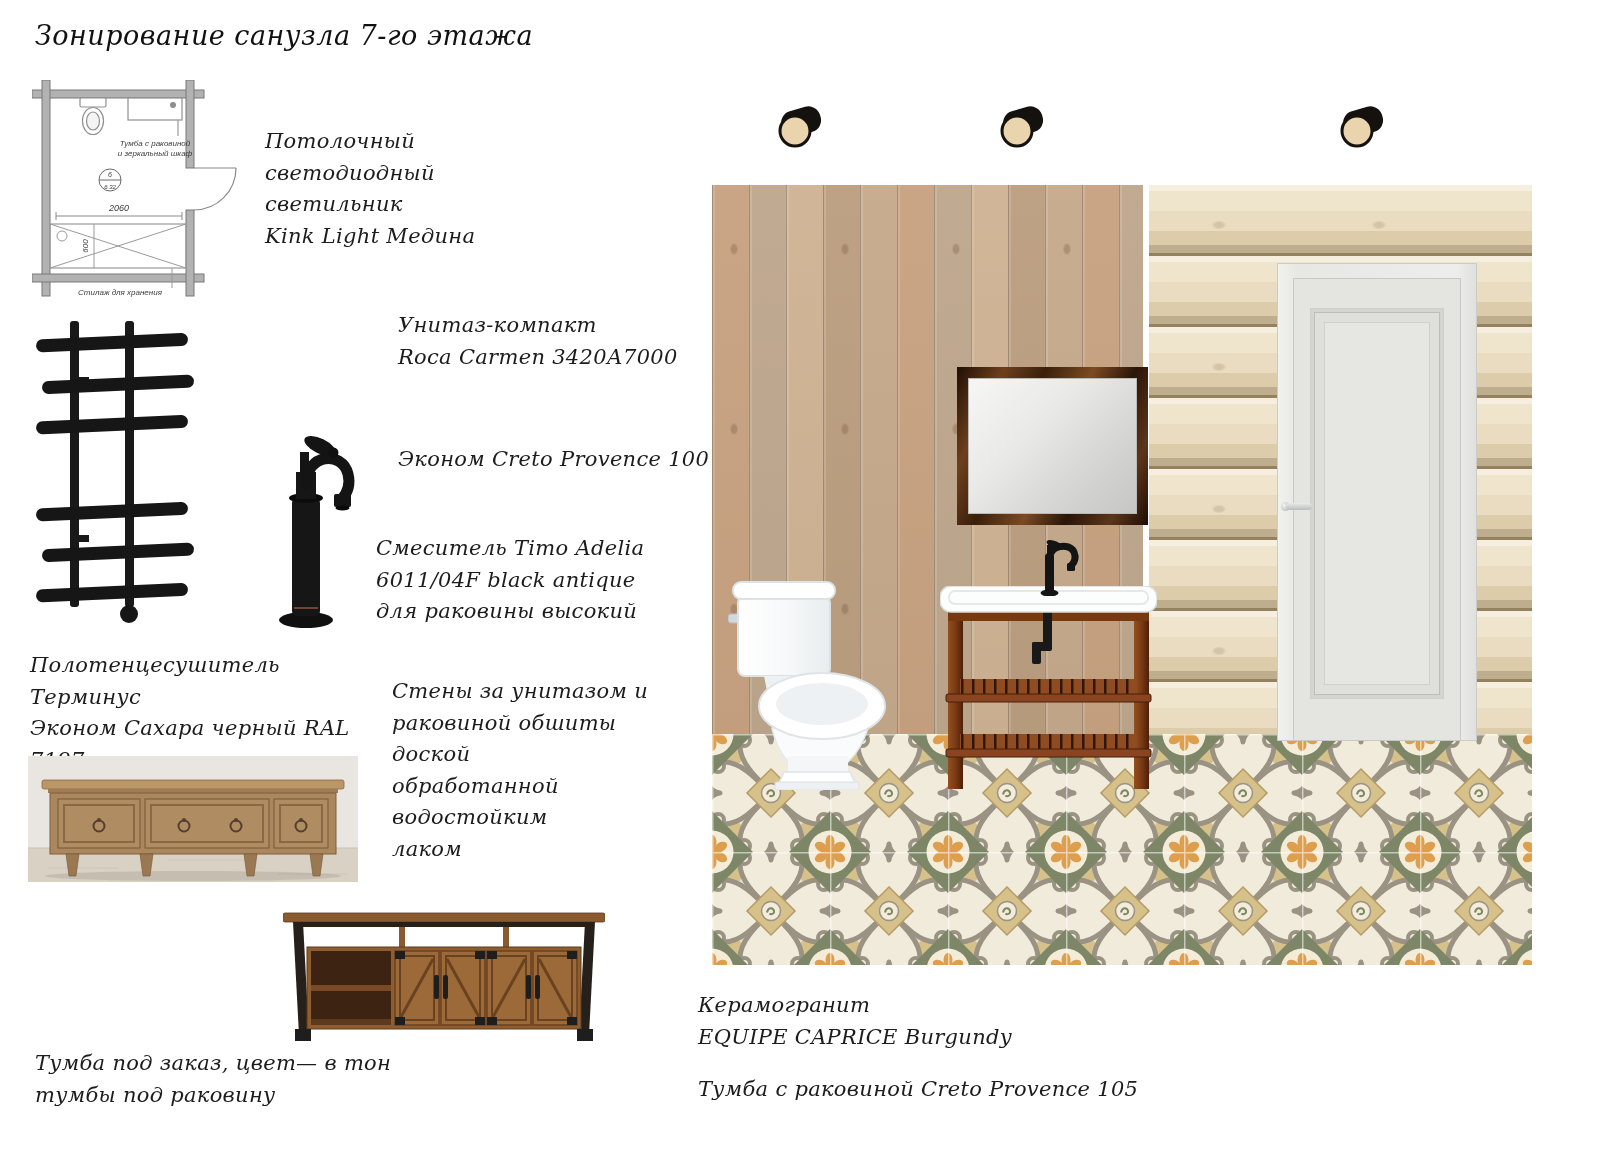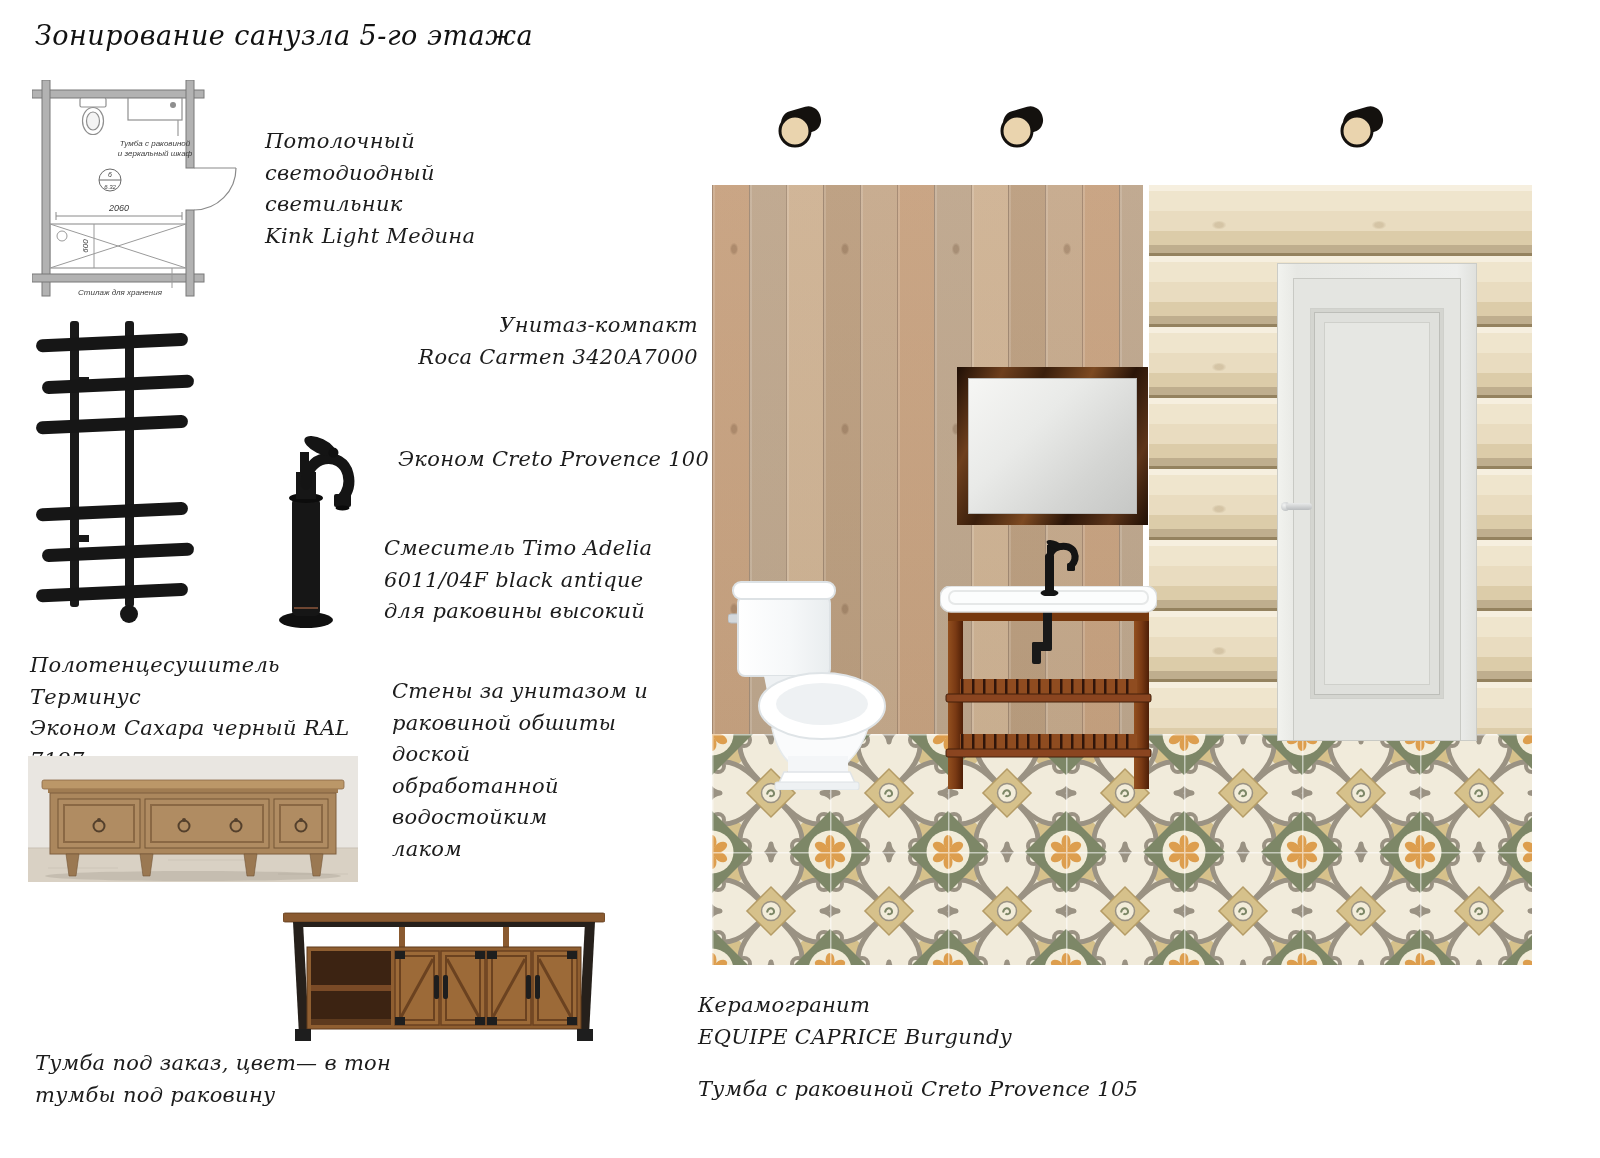--- a/index.html
+++ b/index.html
@@ -10,23 +10,23 @@
   
   .title{
     position:absolute;left:35px;top:20px;font-style:italic;font-size:27px;
     letter-spacing:.5px;color:#111;
   }
   .note{
     position:absolute;font-style:italic;font-size:21px;line-height:1.5;
     white-space:pre-line;color:#1c1c1c;letter-spacing:.3px;
   }
   .n-ceiling{left:265px;top:126px;width:300px;}
-  .n-toilet{left:398px;top:310px;width:300px;text-align:right;}
+  .n-toilet{left:398px;top:310px;width:300px;}
   .n-mirror{left:398px;top:444px;width:320px;}
-  .n-mixer{left:384px;top:533px;width:300px;}
+  .n-mixer{left:376px;top:533px;width:300px;}
   .n-towel{left:30px;top:650px;width:360px;}
   .n-walls{left:392px;top:676px;width:300px;}
   .n-custom{left:35px;top:1048px;width:360px;font-style:italic;}
   .n-tile{left:698px;top:990px;width:420px;}
   .n-vanity{left:698px;top:1074px;width:480px;}
   
   .viz{position:absolute;left:700px;top:88px;width:845px;height:877px;}
   .light{position:absolute;top:17px;width:48px;height:44px;z-index:1;}
   .light.l1{left:76px;} .light.l2{left:298px;} .light.l3{left:638px;}
   .plank-wall{
@@ -83,21 +83,21 @@
   .towel{position:absolute;left:30px;top:315px;width:170px;height:310px;}
   .faucet-photo{position:absolute;left:258px;top:400px;width:100px;height:230px;}
   .dresser{position:absolute;left:28px;top:756px;width:330px;height:126px;}
   .cabinet{position:absolute;left:283px;top:903px;width:322px;height:142px;}
   svg{display:block;}
   .plan text, .plan-label{font-family:"Liberation Sans", sans-serif;}
 </style>
 </head>
 <body>
 
-<div class="title">Зонирование санузла 5-го этажа</div>
+<div class="title">Зонирование санузла 7-го этажа</div>
 
 <div class="plan">
   <svg width="210" height="222" viewBox="0 0 210 222">
     <g fill="#b2b2b2" stroke="#787878" stroke-width="1">
       <rect x="0" y="10" width="172" height="8"></rect>
       <rect x="10" y="0" width="8" height="216"></rect>
       <rect x="0" y="194" width="172" height="8"></rect>
       <rect x="154" y="0" width="8" height="88"></rect>
       <rect x="154" y="130" width="8" height="86"></rect>
     </g>

